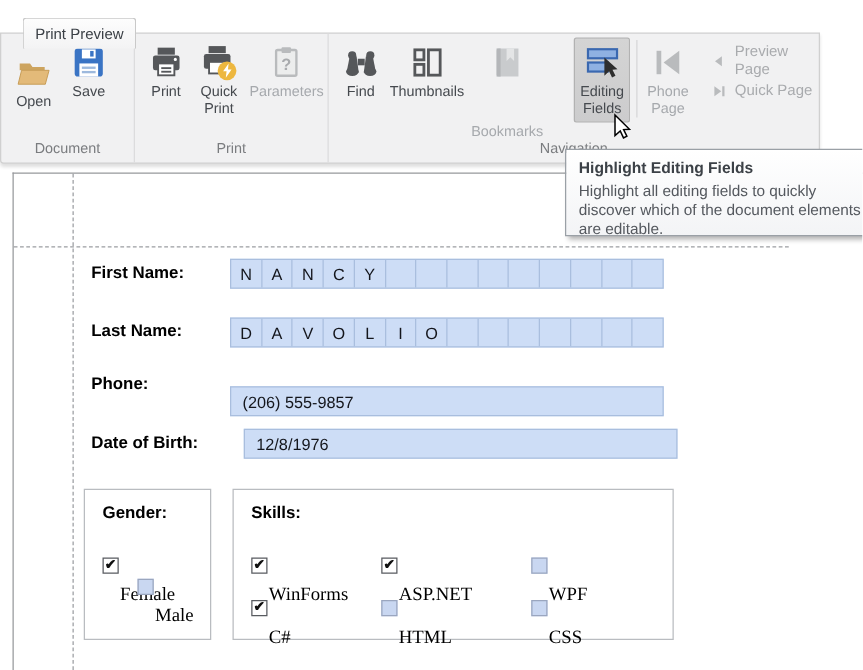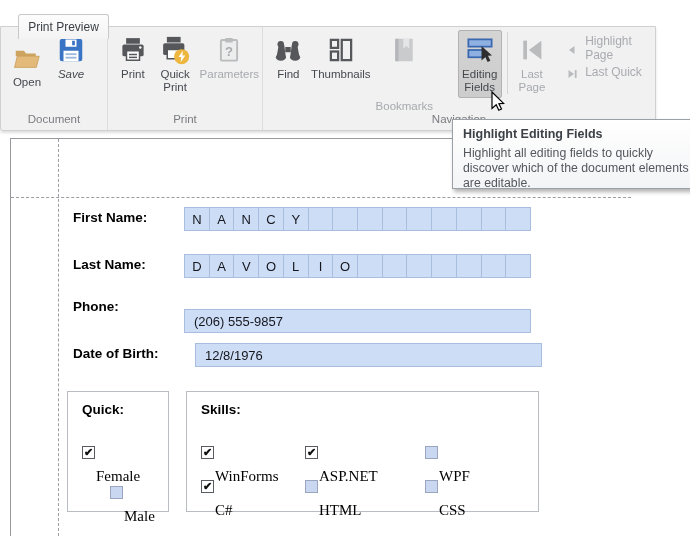--- a/index.html
+++ b/index.html
@@ -76,21 +76,21 @@
   <div id="ribbon">
       <div class="rb-group" style="width: 107px;">
         <div class="rb-row">
           <div class="rb-btn normal" style="width: 40px; justify-content: center;">
             <span class="rb-icon"><svg width="30" height="30" viewBox="0 0 24 24">
                 <path d="M3,6.2 L9.6,6.2 L11.2,8.4 L19,8.4 L19,10.6 L3,10.6 Z" fill="#cda45f"></path>
      <path d="M2,19.5 L4.2,10.6 L21.8,10.6 L19.4,19.5 Z" fill="#e3ba79" stroke="#c59a52" stroke-width="0.6"></path>
               </svg></span>
             <span class="rb-label">Open</span>
           </div>
-          <div class="rb-btn normal" style="width: 44px; font-style: italic;">
+          <div class="rb-btn normal" style="width: 44px;">
             <span class="rb-icon"><svg width="30" height="30" viewBox="0 0 24 24">
                 <rect x="3" y="3" width="18" height="18" rx="2" fill="#3a74c4"></rect>
      <rect x="7.6" y="3.6" width="8.8" height="5.8" fill="#fff"></rect>
      <rect x="12.9" y="4.6" width="2.2" height="3.6" fill="#3a74c4"></rect>
      <rect x="6" y="12.6" width="12" height="8.4" fill="#fff"></rect>
      <rect x="7.6" y="14.6" width="8.8" height="1.5" fill="#9db9dd"></rect>
      <rect x="7.6" y="17.4" width="8.8" height="1.5" fill="#9db9dd"></rect>
               </svg></span>
             <span class="rb-label">Save</span>
           </div>
@@ -170,35 +170,35 @@
      <path d="M13.2,8.8 L13.2,20.4 L16.2,17.6 L18.1,21.6 L20.3,20.5 L18.4,16.6 L21.6,16.3 Z" fill="#2e2e2e"></path>
               </svg></span>
             <span class="rb-label">Editing Fields</span>
           </div>
           <div class="rb-sep"></div>
           <div class="rb-btn disabled" style="width: 44px;">
             <span class="rb-icon"><svg width="30" height="30" viewBox="0 0 24 24">
                 <rect x="5" y="4.5" width="3" height="15" fill="#b9bbbd"></rect>
      <path d="M19.5,4.5 L19.5,19.5 L9.5,12 Z" fill="#b9bbbd"></path>
               </svg></span>
-            <span class="rb-label">Last Page</span>
+            <span class="rb-label">Phone Page</span>
           </div>
           <div class="rb-links">
             <div class="rb-link disabled">
               <span class="rb-link-icon"><svg width="12" height="12" viewBox="0 0 12 12">
                   <path d="M8.5,2 L8.5,10 L3,6 Z" fill="#b9bbbd"></path>
                 </svg></span>
-              <span class="rb-link-label">Highlight Page</span>
+              <span class="rb-link-label">Preview Page</span>
             </div>
             <div class="rb-link disabled">
               <span class="rb-link-icon"><svg width="12" height="12" viewBox="0 0 12 12">
                   <path d="M2.5,2 L2.5,10 L8,6 Z" fill="#b9bbbd"></path>
                   <rect x="8.8" y="2" width="1.8" height="8" fill="#b9bbbd"></rect>
                 </svg></span>
-              <span class="rb-link-label">Last Quick</span>
+              <span class="rb-link-label">Quick Page</span>
             </div>
           </div>
         </div>
         <div class="rb-group-label">Navigation</div>
       </div>
     </div>
 
   <div id="page">
     <div class="dash-v"></div>
     <div class="dash-h"></div>
@@ -234,26 +234,26 @@
         <div class="comb-cell"></div>
         <div class="comb-cell"></div>
         <div class="comb-cell"></div>
         <div class="comb-cell"></div>
       </div>
       <div class="flabel" style="top: 160px;">Phone:</div>
       <div class="tfield" style="top: 157px; margin-top: 13px;">(206) 555-9857</div>
       <div class="flabel" style="top: 207px;">Date of Birth:</div>
       <div class="tfield" style="top: 204px; margin-left: 11px;">12/8/1976</div>
       <div class="gbox" style="left: 56px; top: 252px; width: 102px; height: 121px;">
-        <div class="gbox-title">Quick:</div>
+        <div class="gbox-title">Gender:</div>
         <div class="opt" style="left: 14px; top: 51px;">
           <span class="cb checked">✔</span>
           <span class="opt-label">Female</span>
         </div>
-        <div class="opt" style="left: 14px; top: 91px; padding-left: 28px;">
+        <div class="opt" style="left: 14px; top: 68px; padding-left: 28px;">
           <span class="cb unchecked"></span>
           <span class="opt-label">Male</span>
         </div>
       </div>
       <div class="gbox" style="left: 175px; top: 252px; width: 353px; height: 121px;">
         <div class="gbox-title">Skills:</div>
         <div class="opt" style="left: 14px; top: 51px;">
           <span class="cb checked">✔</span>
           <span class="opt-label">WinForms</span>
         </div>

